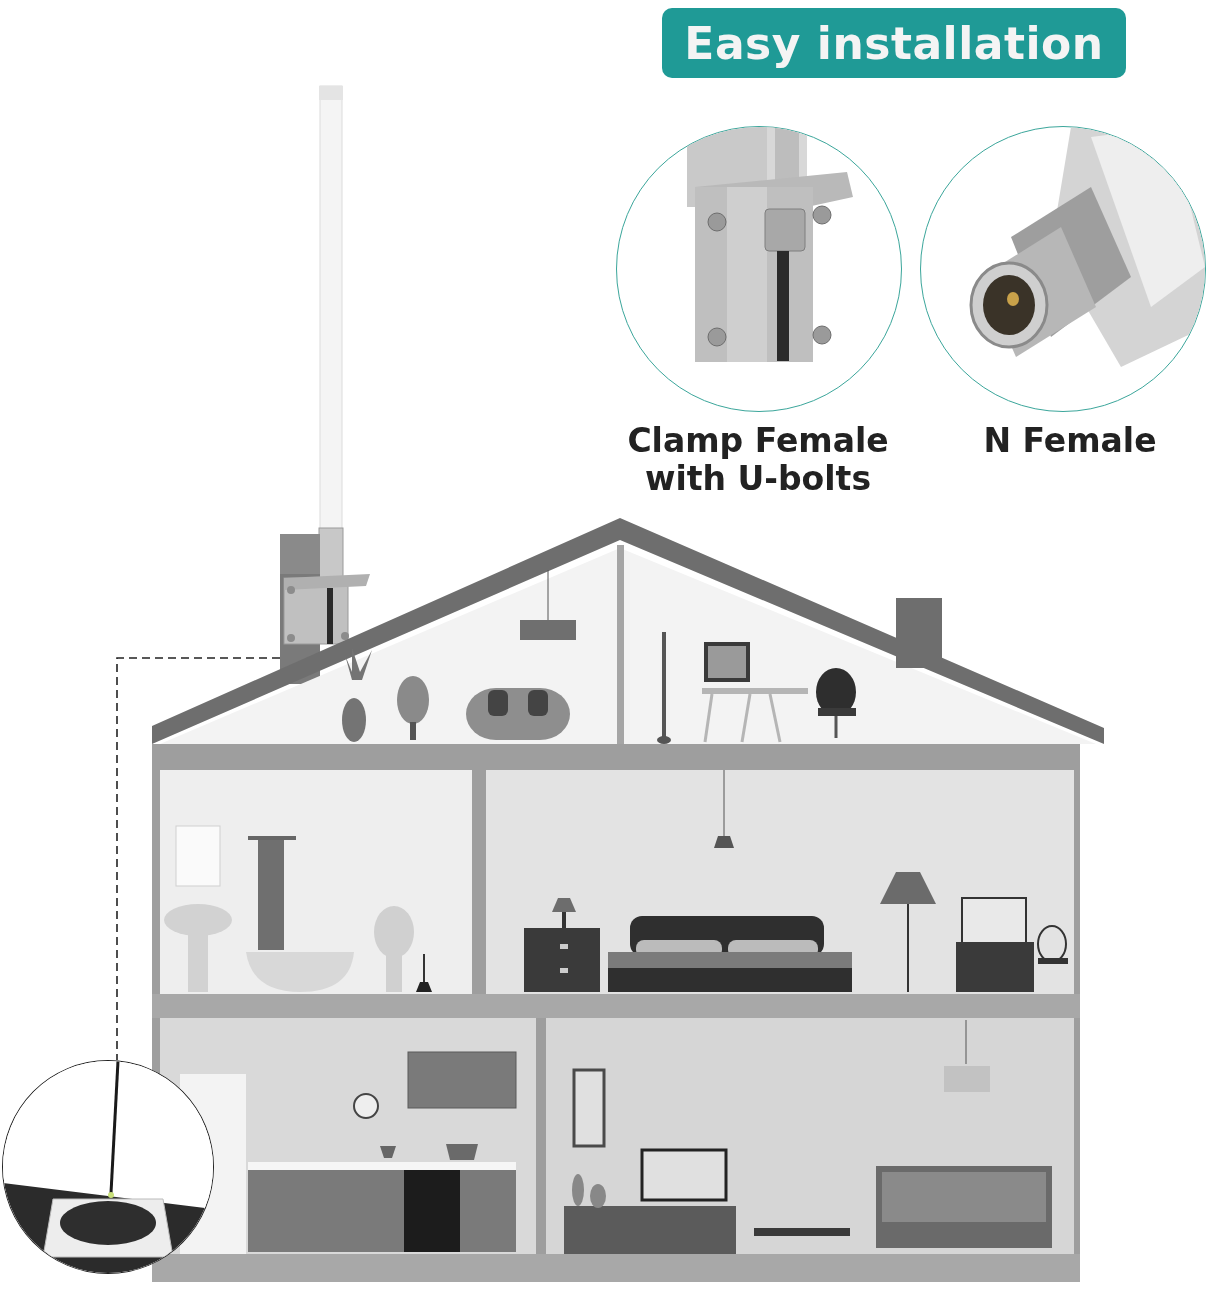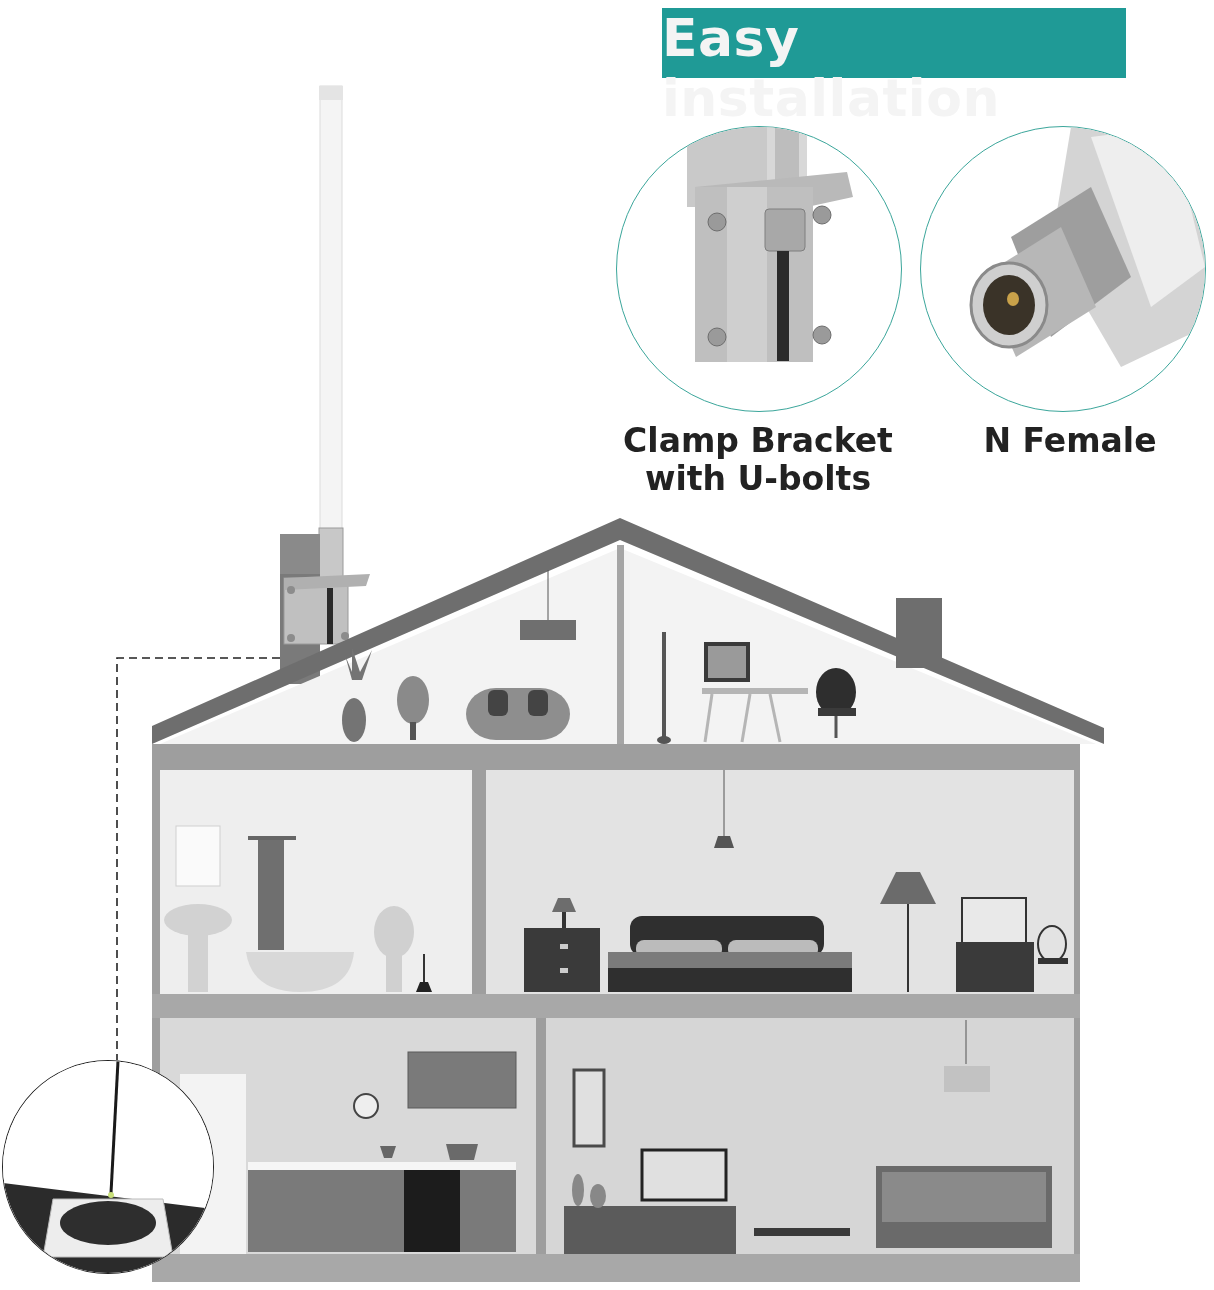--- a/index.html
+++ b/index.html
@@ -1,21 +1,21 @@
 <!DOCTYPE html>
 <html><head>
   <meta charset="utf-8">
   <style>
     html, body { margin: 0; padding: 0; background: #ffffff; }
     body { width: 1214px; height: 1290px; position: relative; overflow: hidden; font-family: "DejaVu Sans", sans-serif; }
     .banner {
       position: absolute; left: 662px; top: 8px; width: 464px; height: 70px;
-      background: #1f9a96; border-radius: 0;
-      display: flex; justify-content: center;
-      color: #f4f4f4; font-weight: bold; font-size: 52px; letter-spacing: 0.5px;
+      background: #1f9a96; border-radius: 10px;
+      display: flex; align-items: center; justify-content: center;
+      color: #f4f4f4; font-weight: bold; font-size: 44px; letter-spacing: 0.5px;
     }
     .circle {
       position: absolute; border: 1.5px solid #3ba69b; border-radius: 50%; overflow: hidden; background: #fff;
     }
     .label {
       position: absolute; font-weight: bold; font-size: 33px; line-height: 38px; color: #222; text-align: center;
     }
     svg { display: block; }
     .scene { position: absolute; left: 0; top: 0; }
   </style>
@@ -49,21 +49,21 @@
     <polygon points="170,10 250,0 284,140 230,180" fill="#eeeeee"></polygon>
     <polygon points="90,110 170,60 210,150 130,210" fill="#9e9e9e"></polygon>
     <polygon points="60,150 140,100 175,180 95,230" fill="#b7b7b7"></polygon>
     <ellipse cx="88" cy="178" rx="38" ry="42" fill="#cfcfcf" stroke="#8a8a8a" stroke-width="3"></ellipse>
     <ellipse cx="88" cy="178" rx="26" ry="30" fill="#3a3328"></ellipse>
     <ellipse cx="92" cy="172" rx="6" ry="7" fill="#c9a24a"></ellipse>
   </svg>
 </div>
 
 <div class="label" style="left:608px; top:422px; width:300px;">
-  <div>Clamp Bracket</div>
+  <div>Clamp Female</div>
   <div>with U-bolts</div>
 </div>
 <div class="label" style="left:950px; top:422px; width:240px;">
   <div>N Female</div>
 </div>
 
 <svg class="scene" width="1214" height="1290" viewBox="0 0 1214 1290">
 
   <g>
     <rect x="320" y="86" width="22" height="450" fill="#f4f4f4" stroke="#dcdcdc"></rect>

